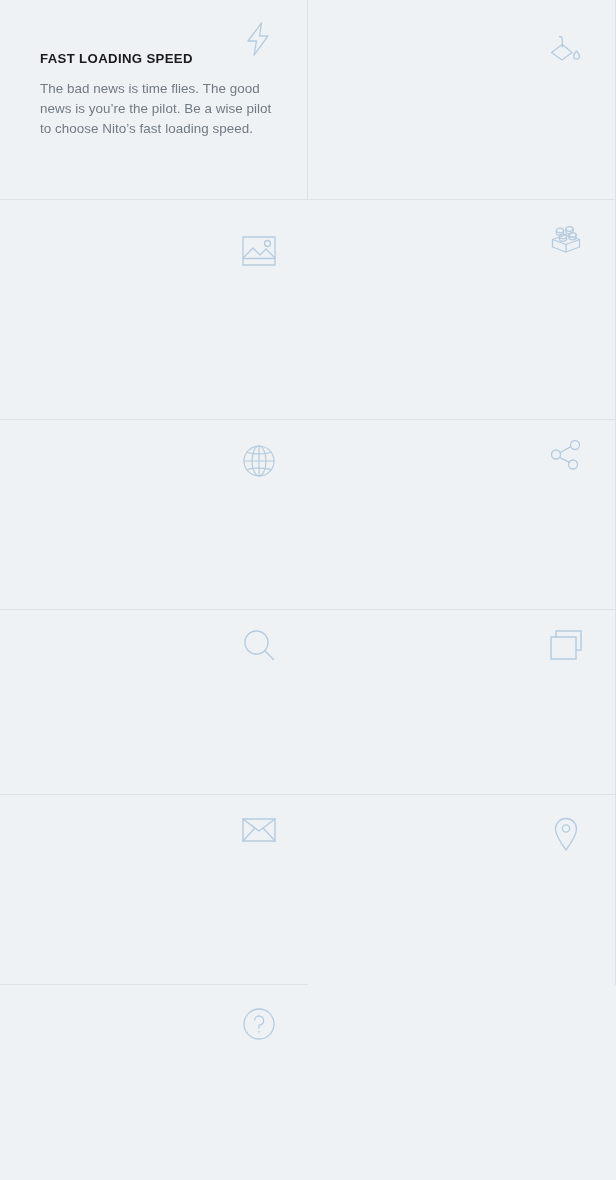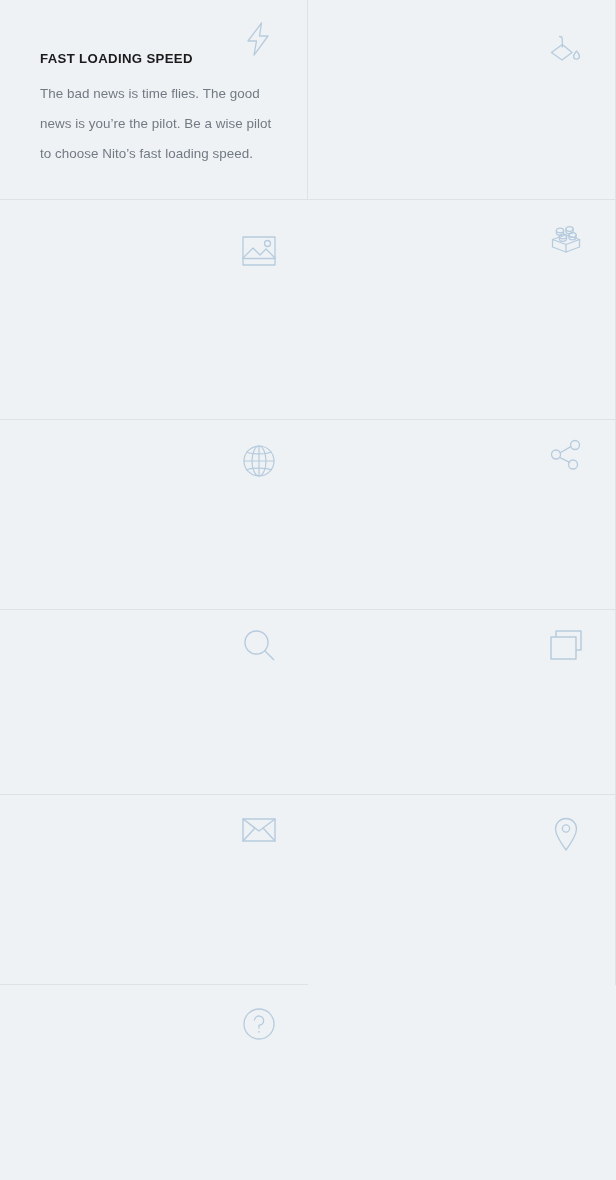--- a/index.html
+++ b/index.html
@@ -62,21 +62,21 @@
     top: 51px;
     white-space: nowrap;
   }
 
   .card-desc {
     position: absolute;
     left: 40px;
     right: 30px;
     top: 79px;
     font-size: 13.4px;
-    line-height: 30px;
+    line-height: 20px;
     color: #717a83;
     letter-spacing: 0.05px;
   }
 
   
   .r2 .card-icon { top: 28px; }
 
   .r3 .card-icon { top: 18px; }
 
   .r4 .card-icon { top: 12px; }

